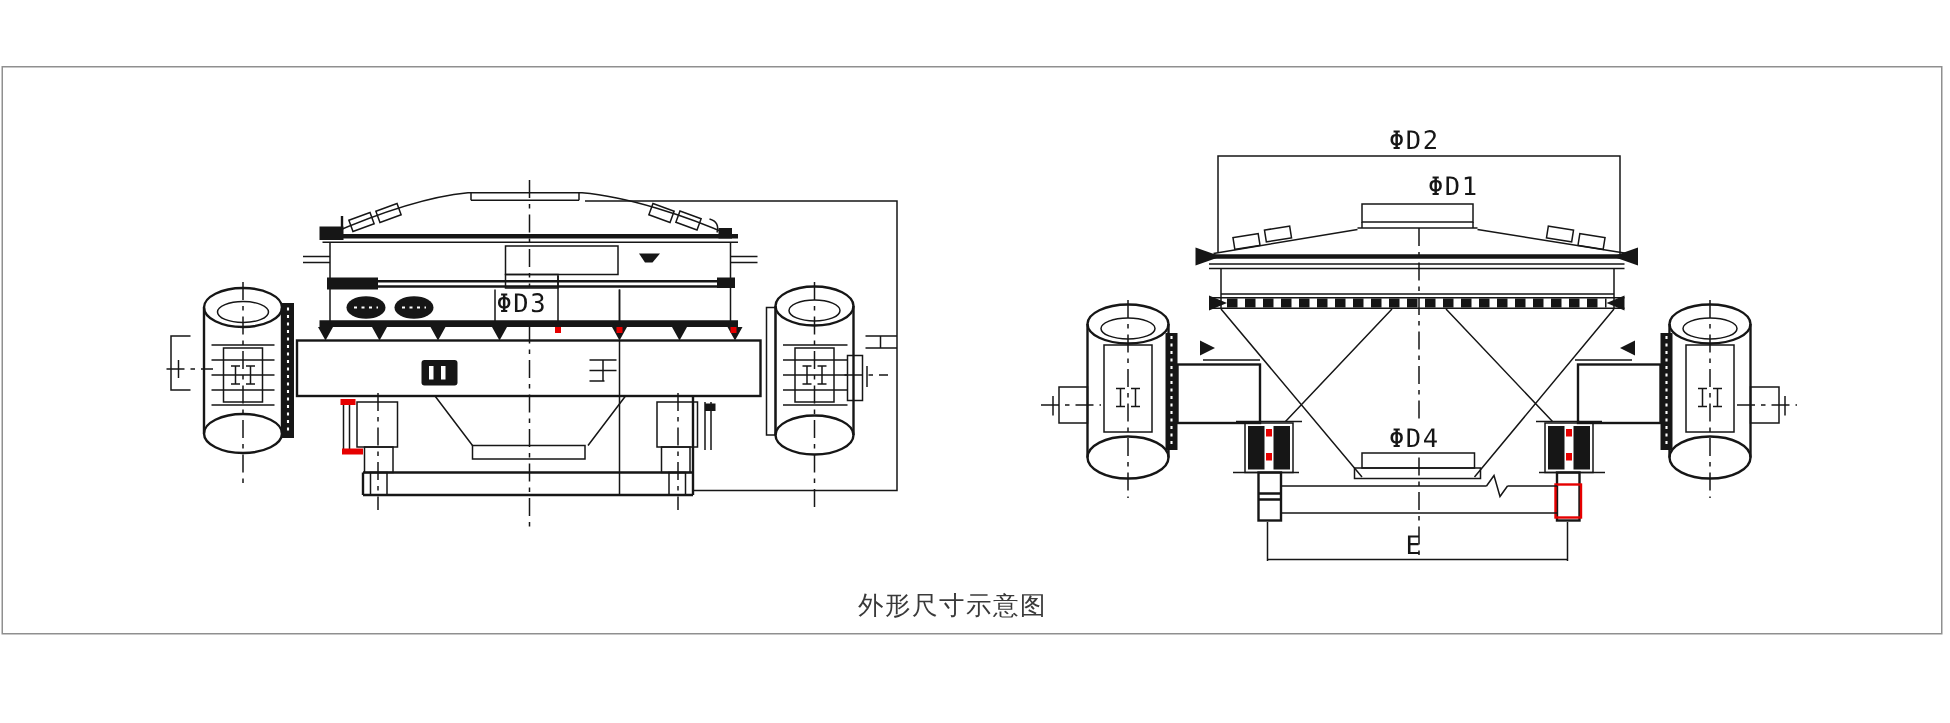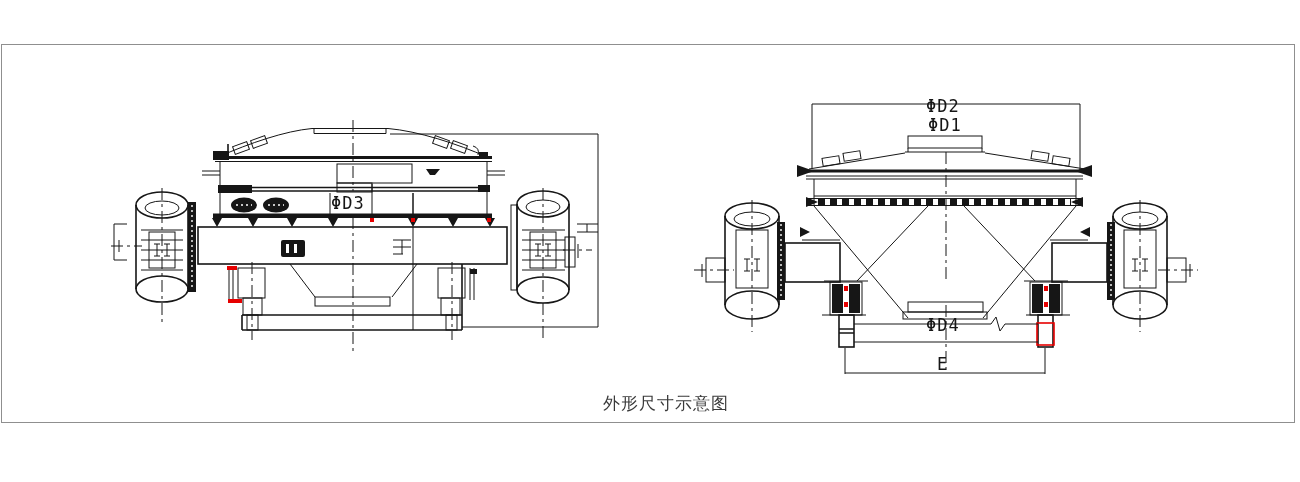--- a/index.html
+++ b/index.html
@@ -29,21 +29,21 @@
   .redf{fill:var(--c-accent);stroke:none;}
   .mesh{fill:none;stroke:var(--c-line);stroke-width:6;stroke-dasharray:7 5;}
   .wdash{fill:none;stroke:#fff;stroke-width:1.4;stroke-dasharray:2 3;}
   
   .dim{
     position:absolute;z-index:3;color:var(--c-line);
     font-family:"DejaVu Sans Mono",monospace;font-size:17px;line-height:18px;
     letter-spacing:1px;white-space:nowrap;
   }
   .caption{
-    position:absolute;left:603px;top:392px;z-index:3;
+    position:absolute;left:572px;top:392px;z-index:3;
     color:var(--c-caption_text);font-size:17px;letter-spacing:1px;
     font-family:"DejaVu Sans",sans-serif;white-space:nowrap;
   }
 </style>
 </head>
 <body>
 
 <div class="sheet"></div>
 
 <svg class="canvas" viewBox="0 0 1300 482" xmlns="http://www.w3.org/2000/svg">
@@ -298,18 +298,18 @@
     </g>
 
     <g>
       <line class="cl" x1="946" y1="152" x2="946" y2="279"></line>
       <line class="cl" x1="946" y1="305" x2="946" y2="374"></line>
     </g>
   </g>
 </svg>
 
 <div class="dim" style="left:331px;top:194px;text-align:center;">ΦD3</div>
-<div class="dim" style="left:926px;top:85px;margin-top:12px;">ΦD2</div>
-<div class="dim" style="left:928px;top:116px;">ΦD1</div>
-<div class="dim" style="left:926px;top:284px;margin-top:32px;">ΦD4</div>
+<div class="dim" style="left:926px;top:85px;">ΦD2</div>
+<div class="dim" style="left:952px;top:116px;">ΦD1</div>
+<div class="dim" style="left:926px;top:284px;">ΦD4</div>
 <div class="dim" style="left:937px;top:355px;">E</div>
 
 <div class="caption">外形尺寸示意图</div>
 
 </body></html>

